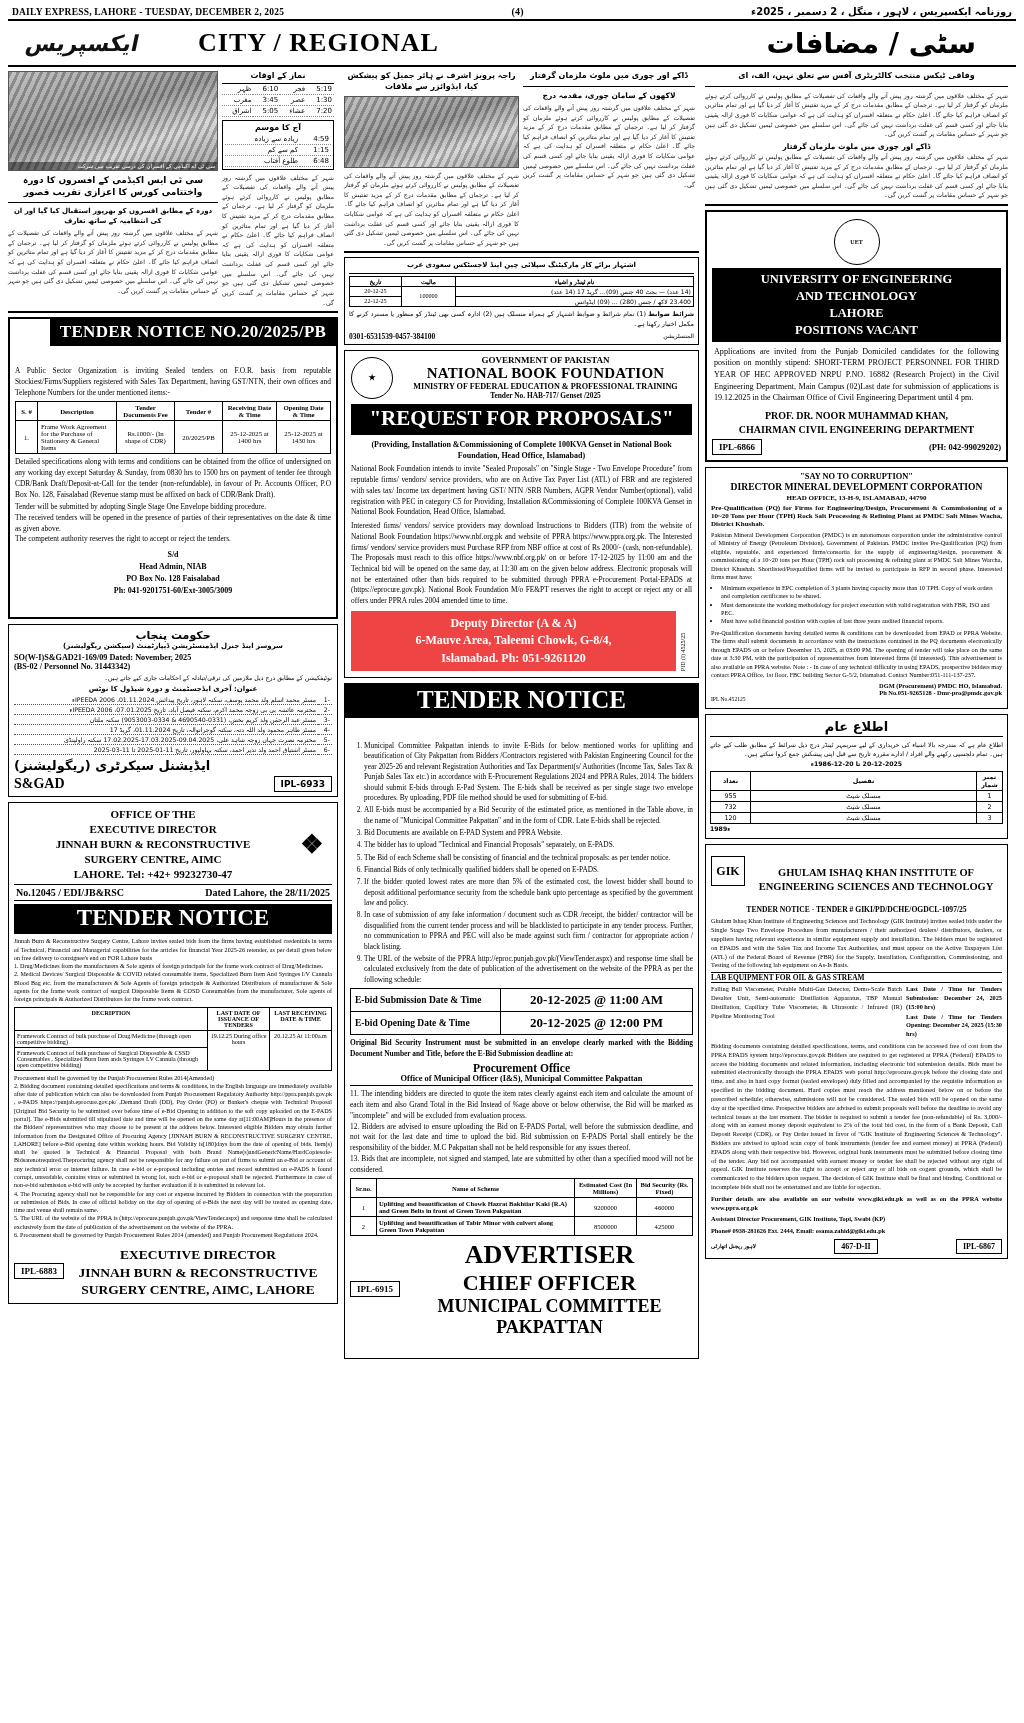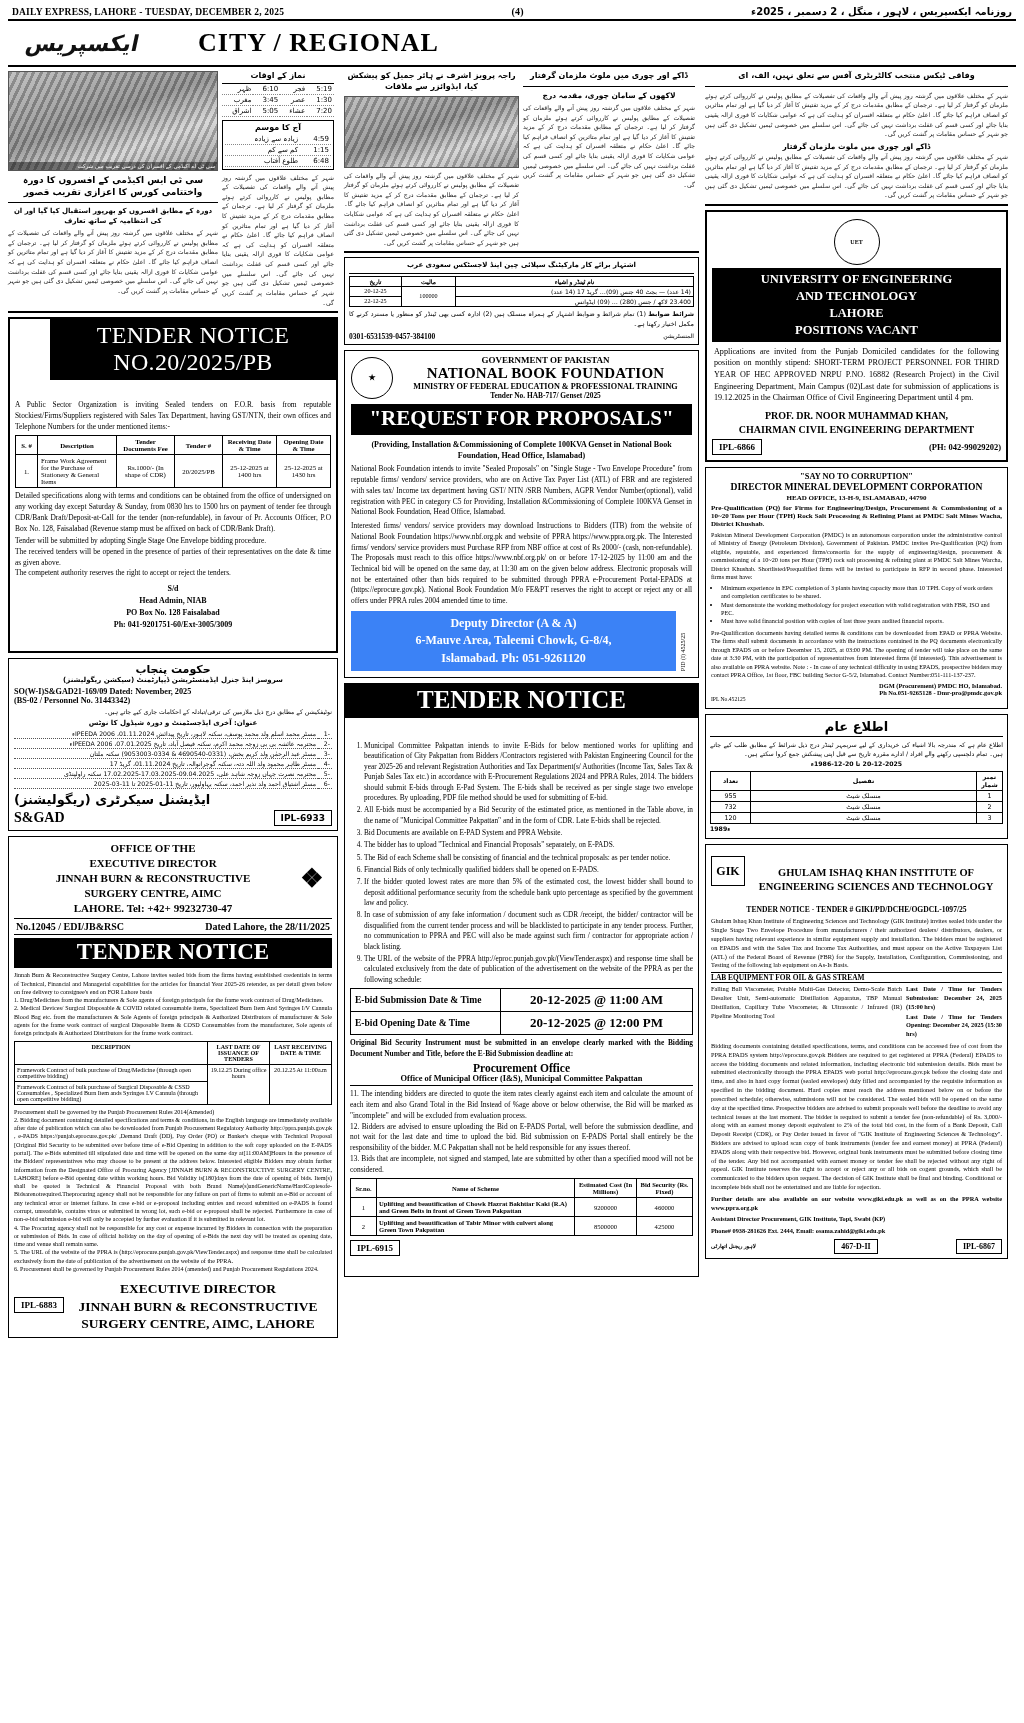--- a/index.html
+++ b/index.html
@@ -46,39 +46,39 @@
       repeating-linear-gradient(115deg, rgba(0,0,0,.22) 0 3px, rgba(255,255,255,.12) 3px 7px),
       linear-gradient(160deg,#b9b9b9,#8e8e8e 45%,#d3d3d3 70%,#9a9a9a);
   }
   .photo .cap { position:absolute; bottom:0; left:0; right:0; font-size:5.5px; color:#fff; background:rgba(0,0,0,.45); padding:1px 2px; direction:rtl; font-family:"DejaVu Sans", sans-serif; }
 
   
   .box { border:1px solid #000; margin-bottom:5px; background:#fff; }
   .box-pad { padding:20px 5px; }
 
   .tender20 { border:2px solid #000; margin-bottom:5px; }
-  .tender20 .hd { background:#000; color:#fff; font-size:24px; font-weight:normal; text-align:center; padding:3px 0 4px; letter-spacing:.3px;margin-left:40px; }
+  .tender20 .hd { background:#000; color:#fff; font-size:17px; font-weight:bold; text-align:center; padding:3px 0 4px; letter-spacing:.3px;margin-left:40px; }
   .p { font-size:7.4px; line-height:1.45; text-align:justify; }
   table.t { width:100%; border-collapse:collapse; font-size:6.8px; }
   table.t th, table.t td { border:1px solid #000; padding:2px 3px; vertical-align:middle; }
   table.t th { font-weight:bold; text-align:center; }
   .center { text-align:center; }
   .sig { text-align:center; font-size:8px; line-height:1.5; font-weight:bold; }
 
   .ipl { display:inline-block; border:1px solid #000; font-weight:bold; font-size:9px; padding:2px 6px; }
 
   
   .nbf { border:1px solid #000; margin-bottom:5px; padding:4px 6px 6px; }
   .nbf .gov { text-align:center; font-size:9px; font-weight:bold; }
   .nbf .name { text-align:center; font-size:15px; font-weight:bold; letter-spacing:.2px; }
   .nbf .sub { text-align:center; font-size:8.2px; font-weight:bold; }
   .nbf .rfp { background:#000; color:#fff; text-align:center; font-size:21px; font-weight:bold; padding:2px 0 4px; margin:4px 0; }
   .emblem { width:42px; height:42px; border-radius:50%; border:1.5px solid #000; display:flex; align-items:center; justify-content:center; font-size:8px; font-weight:bold; }
 
-  .deputy { background:#3b82f6; color:#fff; text-align:center; font-weight:bold; font-size:12px; padding:4px 0; line-height:1.45; }
+  .deputy { background:#ef4444; color:#fff; text-align:center; font-weight:bold; font-size:12px; padding:4px 0; line-height:1.45; }
 
   .tnotice-hd { background:#000; color:#fff; text-align:center; font-weight:bold; font-size:25px; padding:2px 0 4px; }
   ol.num { margin:3px 0 3px 0; padding-left:14px; }
   ol.num > li { font-size:7.3px; line-height:1.42; text-align:justify; margin-bottom:2px; }
 
   .ebid { width:100%; border-collapse:collapse; font-size:9.5px; font-weight:bold; margin:3px 0; }
   .ebid td { border:1px solid #000; padding:3px 4px; }
   .ebid td.val { text-align:center; font-size:13px; }
 
   .adv { text-align:center; font-weight:bold; }
@@ -155,20 +155,21 @@
     <div>DAILY EXPRESS, LAHORE - TUESDAY, DECEMBER 2, 2025</div>
     <div class="center">(4)</div>
     <div class="urdu">روزنامہ ایکسپریس ، لاہور ، منگل ، 2 دسمبر ، 2025ء</div>
   </div>
 
   <div class="masthead">
     <div class="logo">
       <span class="wordmark">ایکسپریس</span>
     </div>
     <div class="section-title">CITY / REGIONAL</div>
+    <div class="section-title-urdu">سٹی / مضافات</div>
   </div>
 
   <div class="cols">
 
     <div class="col col-left">
 
       <div class="flex" style="gap:4px;">
         <div style="width:210px;">
           <div class="photo" style="height:100px;">
             <div class="cap">سی ٹی اے اکیڈمی کے افسران کی درسی تقریب میں شرکت</div>
@@ -479,20 +480,25 @@
             <tr>
               <td>2</td>
               <td style="text-align:left; font-weight:bold;">Uplifting and beautification of Tabir Minor with culvert along Green Town Pakpattan</td>
               <td>8500000</td>
               <td>425000</td>
             </tr>
           </tbody>
             </table>
           <div class="flex ac" style="margin-top:4px; gap:6px;">
             <span class="ipl">IPL-6915</span>
+            <div class="adv" style="flex:1;">
+              <div class="l1">ADVERTISER</div>
+              <div class="l2">CHIEF OFFICER</div>
+              <div class="l3">MUNICIPAL COMMITTEE PAKPATTAN</div>
+            </div>
           </div>
         </div>
       </div>
     </div>
 
     <div class="col col-right">
 
       <div>
         <div class="urdu-head" style="font-size:8px;">وفاقی ٹیکس منتخب کالٹریٹری آفس سے تعلق نہیں، الف، ای</div>
         <div class="rule"></div>

